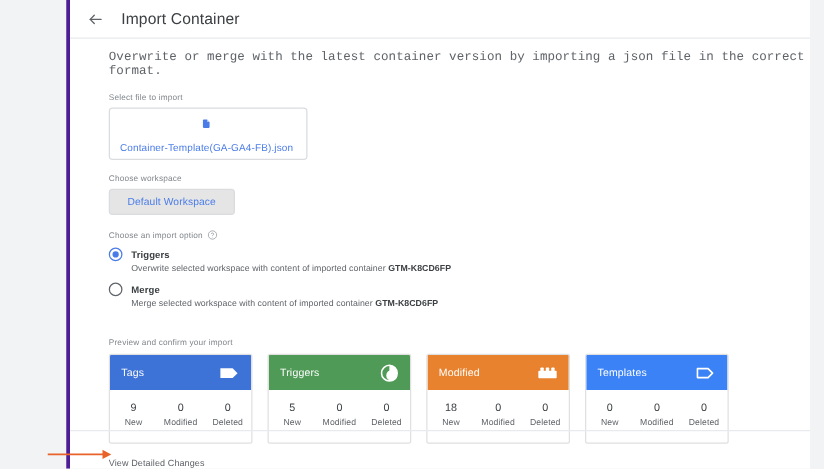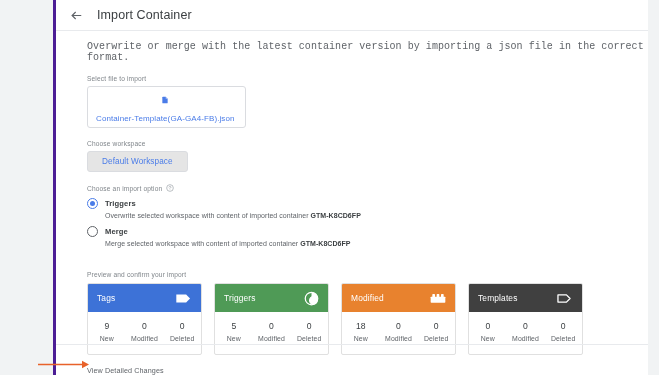--- a/index.html
+++ b/index.html
@@ -464,21 +464,21 @@
               <div class="lab">Modified</div>
             </div>
             <div class="stat">
               <div class="num">0</div>
               <div class="lab">Deleted</div>
             </div>
           </div>
         </div>
 
         <div class="card">
-          <div class="card-head" style="background:#404040;gap:33px;">
+          <div class="card-head" style="background:#3b82f6;gap:33px;">
             <span class="ctitle">Templates</span>
             <span class="cicon">
               <svg width="17" height="13" viewBox="0 0 26 18" fill="none" stroke="#ffffff" stroke-width="2" stroke-linejoin="round">
                 <path d="M3 3.5 h13 l5.5 5.5 l-5.5 5.5 H3 z"></path>
               </svg>
             </span>
           </div>
           <div class="card-body">
             <div class="stat">
               <div class="num">0</div>

